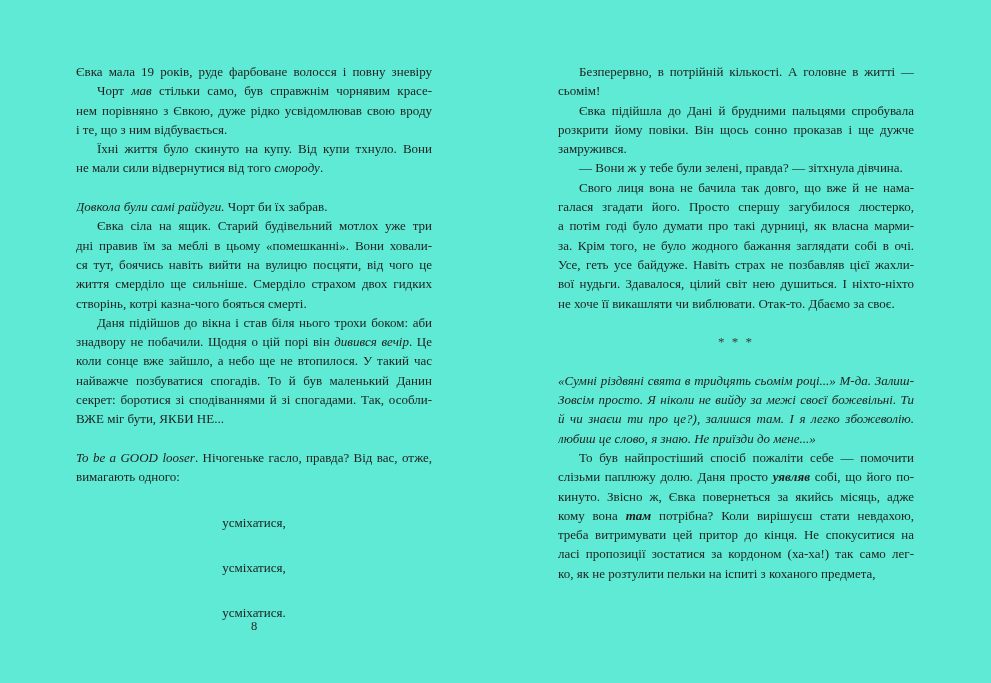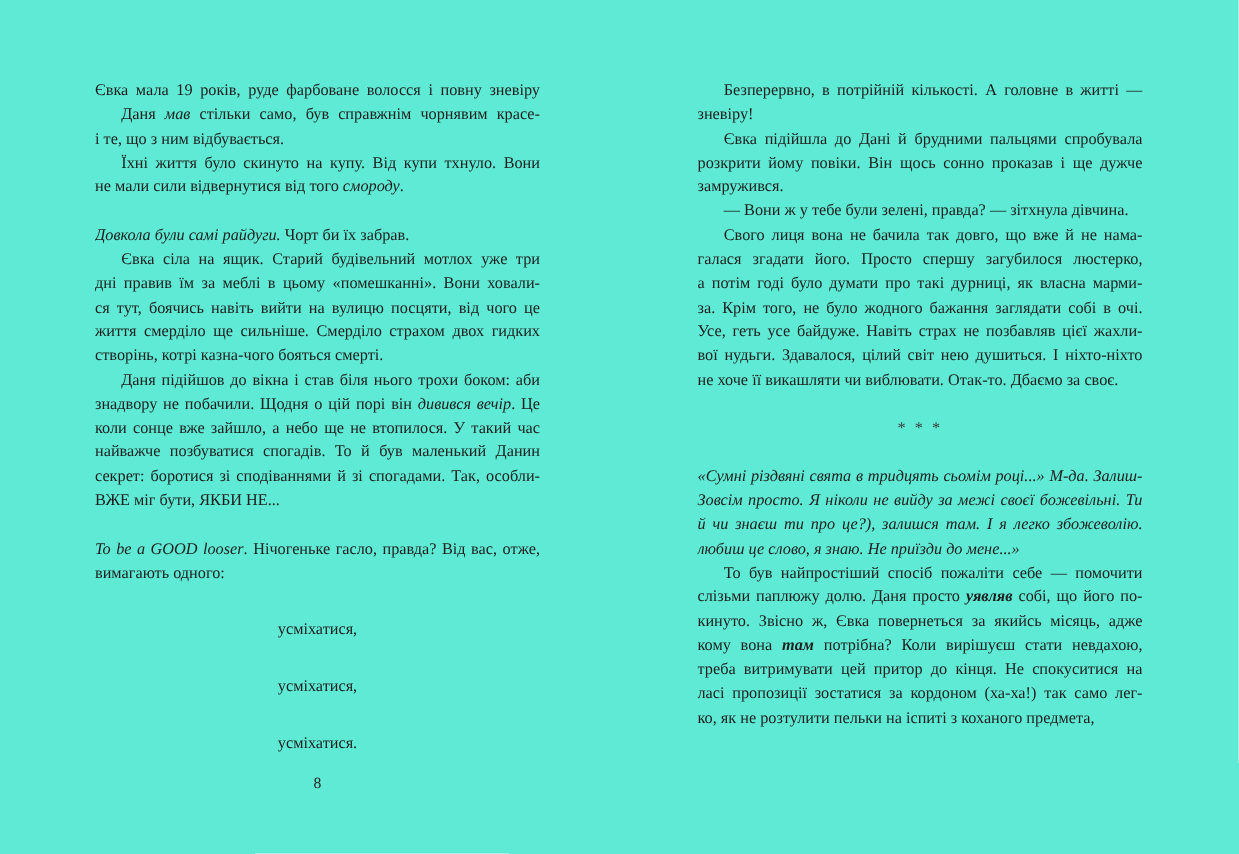--- a/index.html
+++ b/index.html
@@ -59,21 +59,22 @@
 </style>
 </head>
 <body>
 
 <div class="spread">
   <div class="page left">
       <div class="para flush">
         <div class="line"><span class="r-n">Євка мала 19 років, руде фарбоване волосся і повну зневіру</span></div>
       </div>
       <div class="para indent">
-        <div class="line ind"><span class="r-n">Даня </span><span class="r-i">мав</span><span class="r-n"> стільки само, був справжнім чорнявим красе-</span></div>
+        <div class="line ind"><span class="r-n">Чорт </span><span class="r-i">мав</span><span class="r-n"> стільки само, був справжнім чорнявим красе-</span></div>
+        <div class="line"><span class="r-n">нем порівняно з Євкою, дуже рідко усвідомлював свою вроду</span></div>
         <div class="line last"><span class="r-n">і те, що з ним відбувається.</span></div>
       </div>
       <div class="para indent">
         <div class="line ind"><span class="r-n">Їхні життя було скинуто на купу. Від купи тхнуло. Вони</span></div>
         <div class="line last"><span class="r-n">не мали сили відвернутися від того </span><span class="r-i">смороду</span><span class="r-n">.</span></div>
       </div>
       <div class="para flush space">
         <div class="line last"><span class="r-i">Довкола були самі райдуги.</span><span class="r-n"> Чорт би їх забрав.</span></div>
       </div>
       <div class="para indent">
@@ -97,21 +98,21 @@
       </div>
       <div class="para center space">
         <div class="line"><span class="r-n">усміхатися,</span></div>
         <div class="line"><span class="r-n">усміхатися,</span></div>
         <div class="line last"><span class="r-n">усміхатися.</span></div>
       </div>
     </div>
   <div class="page right">
       <div class="para indent">
         <div class="line ind"><span class="r-n">Безперервно, в потрійній кількості. А головне в житті —</span></div>
-        <div class="line last"><span class="r-n">зневіру!</span></div>
+        <div class="line last"><span class="r-n">сьомім!</span></div>
       </div>
       <div class="para indent">
         <div class="line ind"><span class="r-n">Євка підійшла до Дані й брудними пальцями спробувала</span></div>
         <div class="line"><span class="r-n">розкрити йому повіки. Він щось сонно проказав і ще дужче</span></div>
         <div class="line last"><span class="r-n">замружився.</span></div>
       </div>
       <div class="para indent">
         <div class="line last ind"><span class="r-n">— Вони ж у тебе були зелені, правда? — зітхнула дівчина.</span></div>
       </div>
       <div class="para indent">

